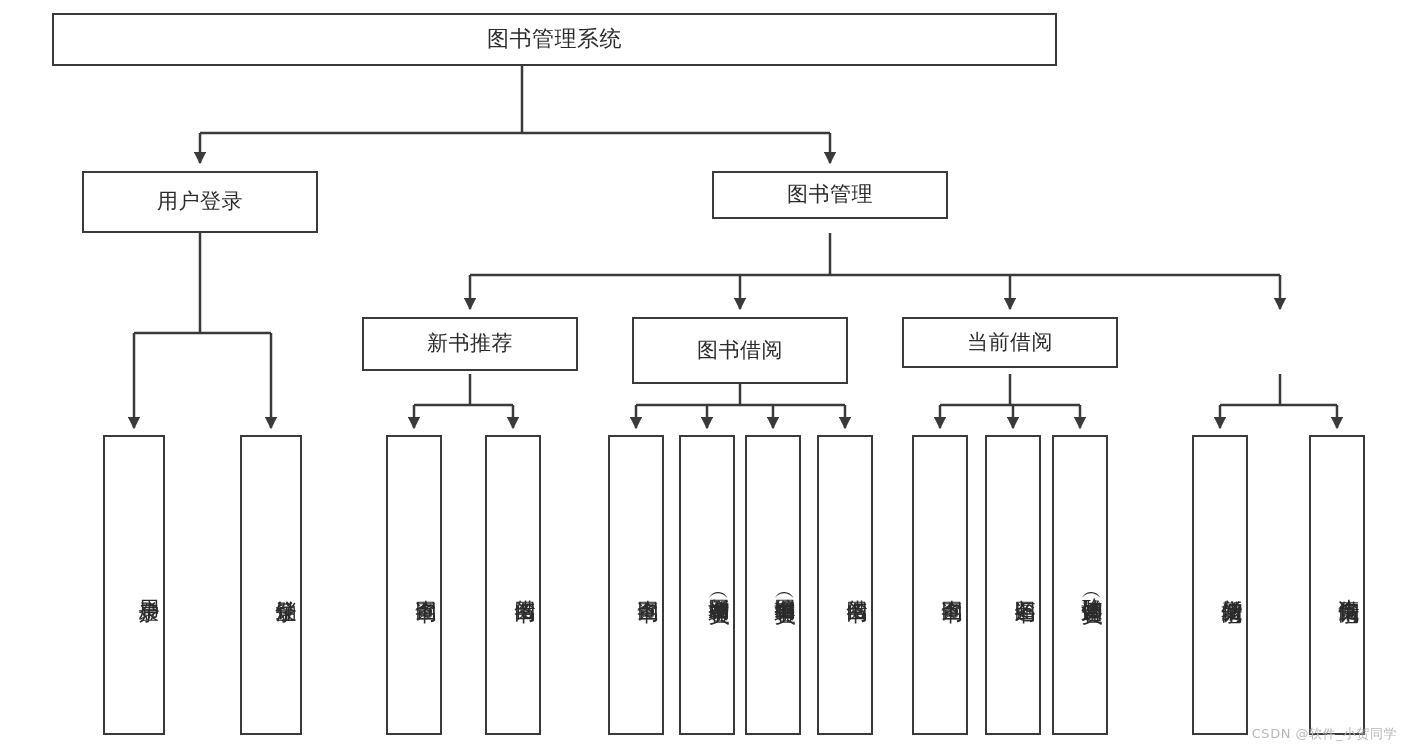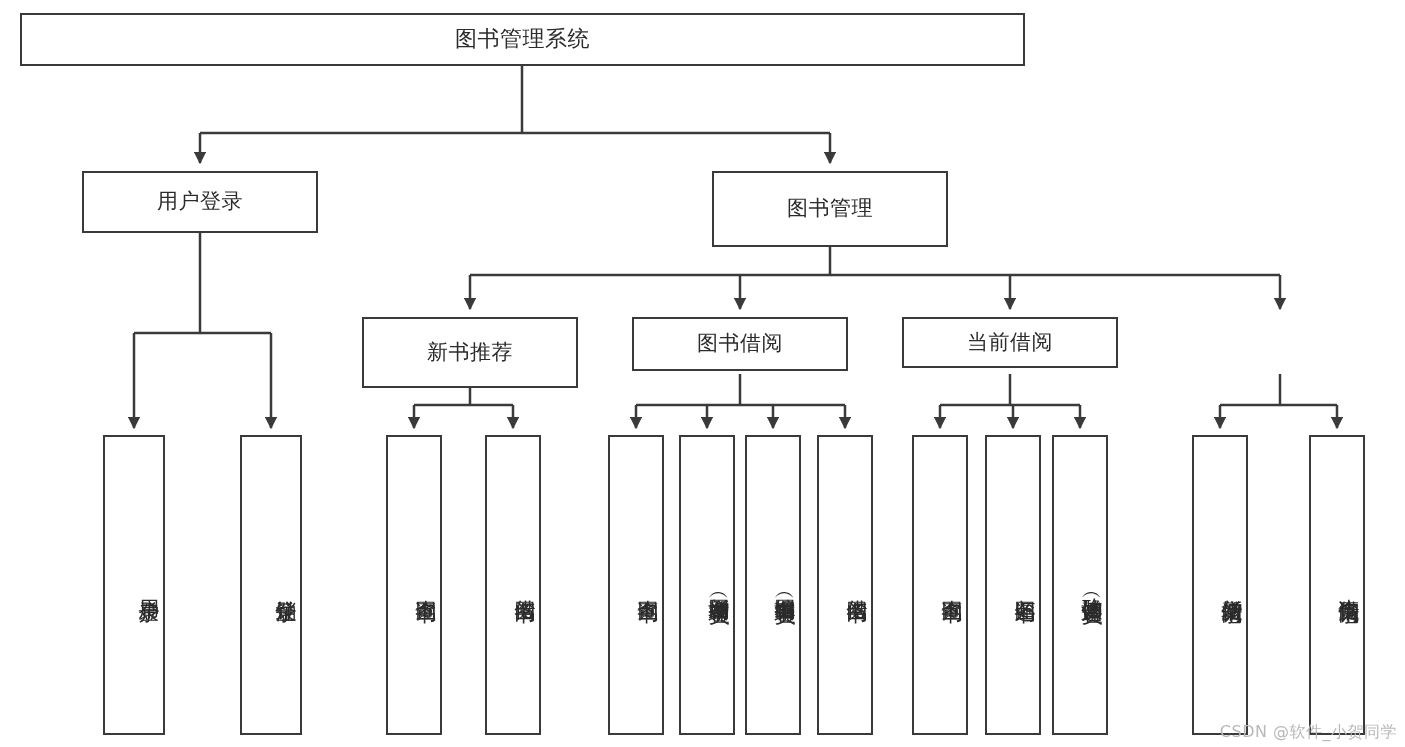--- a/index.html
+++ b/index.html
@@ -38,39 +38,40 @@
     text-align: center;
   }
   .node-h {
     font-size: 21px;
     line-height: 1.2;
     letter-spacing: 0.5px;
     padding: 0 6px;
   }
   .node-root {
     font-size: 22px;
+    margin-left: 32px;
   }
   .node-v {
     writing-mode: vertical-rl;
     text-orientation: upright;
     font-size: 21px;
     line-height: 1.35;
     letter-spacing: 1px;
     align-items: flex-start;
     justify-content: center;
     padding: 14px 0;
   }
   .node-v span {
     display: block;
   }
   .watermark {
     position: absolute;
     right: 8px;
     bottom: 4px;
-    font-size: 16px;
+    font-size: 13px;
     color: #b9b9b9;
     letter-spacing: 0.5px;
     white-space: nowrap;
     user-select: none;
   }
 </style>
 </head>
 <body>
 
 <div id="canvas">
@@ -125,28 +126,28 @@
     </g>
   </svg>
 
   <div class="node node-h node-root" id="node-root" style="left: 20px; top: 13px; width: 1005px; height: 53px;">
     <span>图书管理系统</span>
   </div>
 
   <div class="node node-h" id="node-l2-0" style="left: 82px; top: 171px; width: 236px; height: 62px;">
     <span>用户登录</span>
   </div>
-  <div class="node node-h" id="node-l2-1" style="left: 712px; top: 171px; width: 236px; height: 76px;">
+  <div class="node node-h" id="node-l2-1" style="left: 712px; top: 171px; width: 236px; height: 48px;">
     <span>图书管理</span>
   </div>
 
-  <div class="node node-h" id="node-l3-0" style="left: 362px; top: 317px; width: 216px; height: 71px;">
+  <div class="node node-h" id="node-l3-0" style="left: 362px; top: 317px; width: 216px; height: 54px;">
     <span>新书推荐</span>
   </div>
-  <div class="node node-h" id="node-l3-1" style="left: 632px; top: 317px; width: 216px; height: 54px;">
+  <div class="node node-h" id="node-l3-1" style="left: 632px; top: 317px; width: 216px; height: 67px;">
     <span>图书借阅</span>
   </div>
   <div class="node node-h" id="node-l3-2" style="left: 902px; top: 317px; width: 216px; height: 51px;">
     <span>当前借阅</span>
   </div>
 
   <div class="node node-v" id="node-leaf-0" style="left: 103px; top: 435px; width: 62px; height: 300px;">
     <span>用户登录</span>
   </div>
   <div class="node node-v" id="node-leaf-1" style="left: 240px; top: 435px; width: 62px; height: 300px;">

